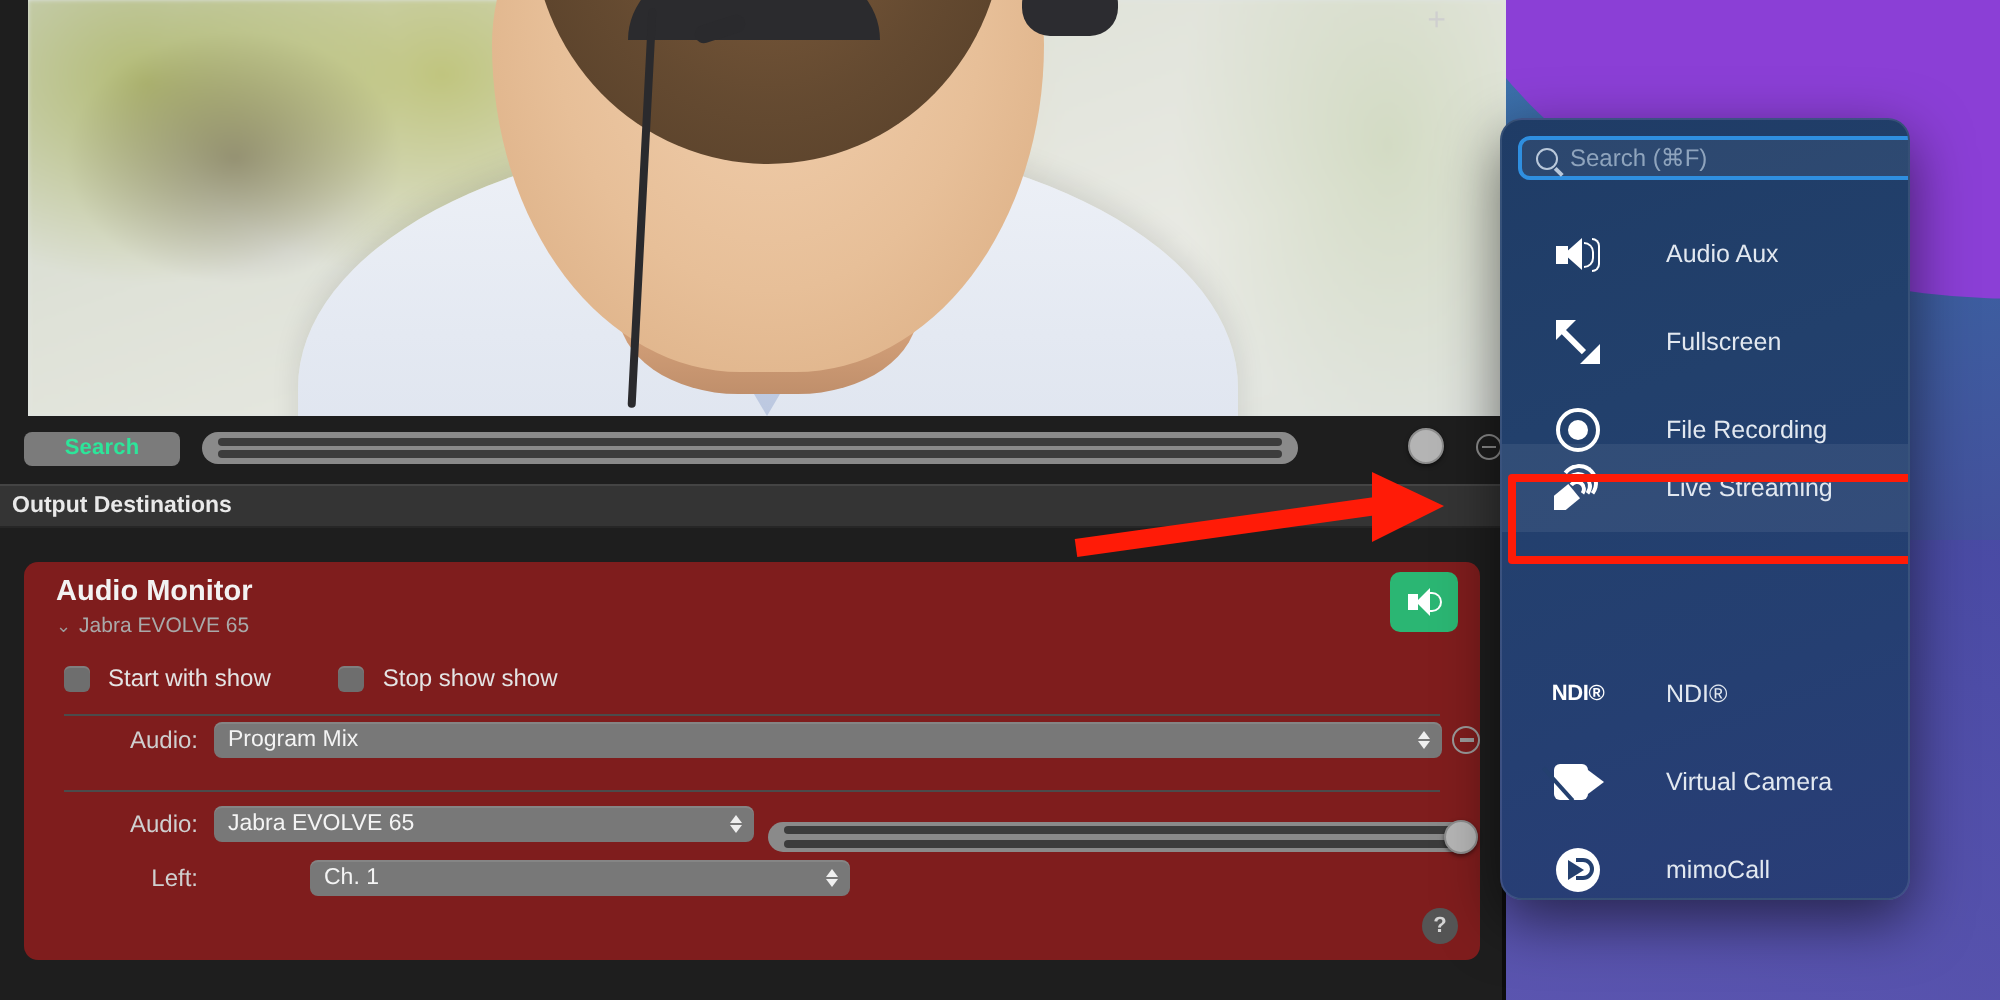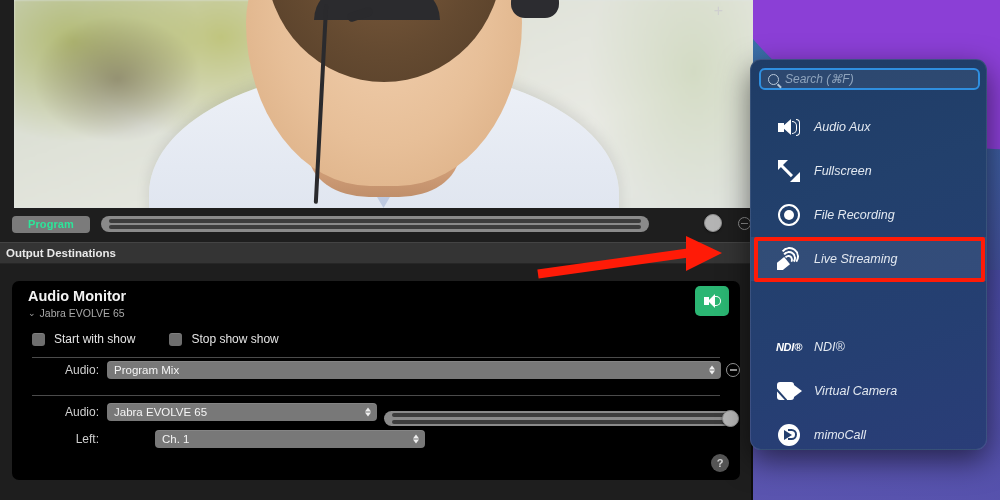--- a/index.html
+++ b/index.html
@@ -150,21 +150,21 @@
     margin-left:6px; color:#e9e9e9; font-size:11.5px; font-weight:700;
   }
   #dest-add {
     position:absolute; right:28px; top:3px;
     color:#cfcfcf; font-size:16px; line-height:15px; font-weight:400;
   }
 
   
   #audio-card {
     position:absolute; left:12px; top:281px; width:728px; height:199px;
-    background:#000000; border-radius:7px;
+    background:#7f1d1d; border-radius:7px;
   }
   #am-title {
     position:absolute; left:16px; top:7px;
     color:#f2f2f2; font-size:14.5px; font-weight:700;
   }
   #am-sub {
     position:absolute; left:16px; top:26px;
     color:#a9a9a9; font-size:10.5px;
     display:flex; align-items:center; gap:4px;
   }
@@ -263,48 +263,47 @@
 
   #help-btn {
     position:absolute; right:11px; bottom:8px; width:18px; height:18px;
     border-radius:50%; background:#555;
     color:#d6d6d6; font-size:11px; font-weight:700;
     display:flex; align-items:center; justify-content:center;
   }
 
   
   #dropdown {
-    position:absolute; left:750px; top:59px; width:237px; height:391px;
+    position:absolute; left:750px; top:59px; width:205px; height:391px;
     background:linear-gradient(160deg,#1f3c66 0%,#22406c 35%,#253f72 70%,#2a3d78 100%);
     border-radius:11px;
     border:1px solid rgba(255,255,255,.10);
     box-shadow:0 10px 30px rgba(0,0,0,.55);
     overflow:hidden;
-    font-style:italic;
   }
   #search-wrap {
     position:absolute; left:8px; top:8px; width:221px; height:22px;
     background:rgba(255,255,255,.06);
     border:2px solid #2f8fe0;
     border-radius:6px;
     display:flex; align-items:center; gap:6px; padding-left:7px;
   }
   #search-icon {
     width:11px; height:11px; border:1.6px solid #b9c8da; border-radius:50%;
     position:relative; flex:none;
   }
   #search-icon::after {
     content:""; position:absolute; right:-4px; bottom:-3px;
     width:5px; height:1.6px; background:#b9c8da; transform:rotate(45deg);
   }
   #search-ph { color:#8fa4bd; font-size:12px; }
 
   .menu-item {
     position:absolute; left:0; width:237px; height:44px;
-    display:flex; align-items:center;
+    display:flex; align-items:center;gap:19px;
   }
   .mi-icon {
     width:34px; height:30px; margin-left:21px;
     display:flex; align-items:center; justify-content:center; flex:none;
   }
   .mi-label { color:#e2e8f0; font-size:12.5px; margin-left:8px; }
 
   #item-live {
     background:rgba(255,255,255,.07);
   }
@@ -396,21 +395,21 @@
       <div class="vp-beard"></div>
 
     </div>
     <div class="vp-headset-band"></div>
     <div class="vp-earpiece"></div>
     <div class="vp-boom"></div>
     <div class="vp-mic"></div>
   </div>
 
   <div id="program-row">
-    <div id="program-badge">Program</div>
+    <div id="program-badge">Search</div>
     <div id="program-meter"></div>
   </div>
   <div id="program-knob"></div>
   <div id="program-minus">
       <span></span>
     </div>
 
   <div id="dest-header">
     <div id="dest-title">Output Destinations</div>
   </div>
@@ -516,21 +515,21 @@
 
   <div class="menu-item" style="top:133px">
     <span class="mi-icon">
       <span class="ic-rec">
           <span></span>
         </span>
     </span>
     <span class="mi-label">File Recording</span>
   </div>
 
-  <div class="menu-item" id="item-live" style="top:177px">
+  <div class="menu-item" id="item-live" style="top:162px">
     <span class="mi-icon">
       <span class="ic-stream">
         <span class="dish"></span>
         <span class="w w1"></span>
           <span class="w w2"></span>
           <span class="w w3"></span>
       </span>
     </span>
     <span class="mi-label">Live Streaming</span>
   </div>

